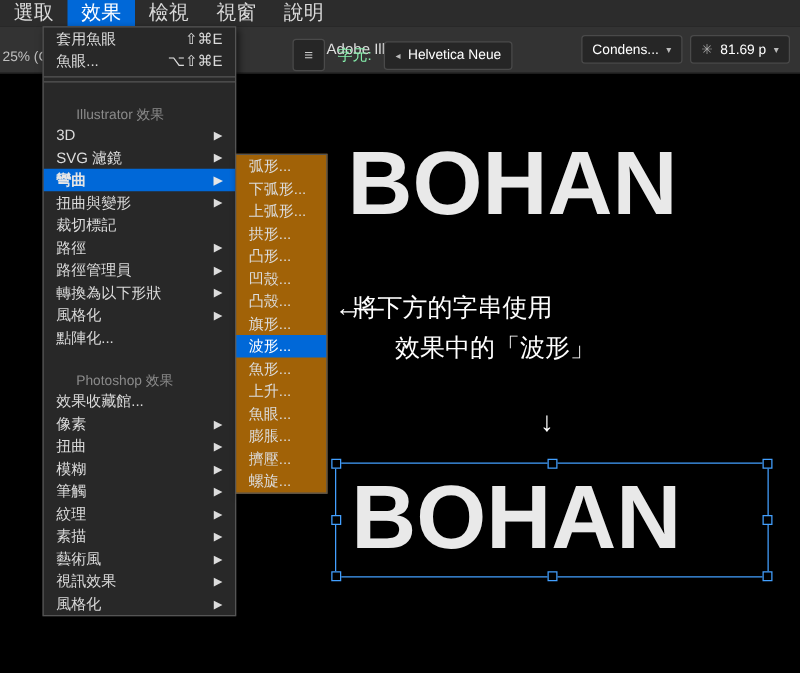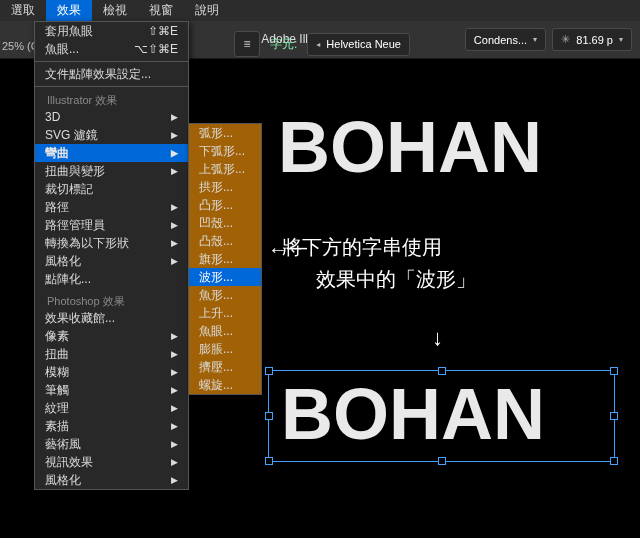--- a/index.html
+++ b/index.html
@@ -1,38 +1,38 @@
 <!DOCTYPE html>
 <html><head>
 <meta charset="utf-8">
 <style>
   html,body{margin:0;padding:0;width:640px;height:538px;background:#000;font-family:"Helvetica Neue",Arial,sans-serif;overflow:hidden;}
   
-  .menustrip{position:absolute;left:0;top:0;right:0;height:21px;background:#2c2c2c;color:#d8d8d8;font-size:12px;display:flex;align-items:center;}
+  .menustrip{position:absolute;left:0;top:0;right:0;height:21px;background:#2c2c2c;color:#d8d8d8;font-size:16px;display:flex;align-items:center;}
   .menustrip .m-item{padding:0 11px;height:100%;display:flex;align-items:center;cursor:default;}
   .menustrip .m-item.active{background:#0068d8;color:#fff;}
   
   .ctrlrow{position:absolute;left:0;top:21px;right:0;height:37px;background:#333;border-bottom:1px solid #1a1a1a;color:#cfcfcf;font-size:12px;}
   .title-center{position:absolute;left:50%;top:30%;transform:translateX(-50%);color:#dedede;font-size:12px;}
   .ctrl-right{position:absolute;right:8px;top:7px;display:flex;align-items:center;gap:6px;}
   .pill{background:#262626;border:1px solid #4a4a4a;border-radius:3px;height:21px;display:flex;align-items:center;padding:0 8px;color:#d8d8d8;font-size:11px;gap:6px;}
   .pill .v{color:#fff;}
   .pill .caret{font-size:8px;color:#bbb;}
   .squarebtn{width:24px;height:24px;background:#262626;border:1px solid #4a4a4a;border-radius:3px;display:flex;align-items:center;justify-content:center;color:#ccc;font-size:12px;}
   .ctrl-left{position:absolute;left:234px;top:10px;display:flex;align-items:center;gap:10px;color:#cfcfcf;}
 
   
   .zoom{position:absolute;left:2px;top:40px;color:#c0c0c0;font-size:11px;}
 
   
   .drop1{position:absolute;left:34px;top:21px;width:153px;background:#282828;border:1px solid #555;box-shadow:2px 2px 6px rgba(0,0,0,.6);color:#dcdcdc;font-size:12px;}
   .drop1 .row{display:flex;align-items:center;justify-content:space-between;height:18px;padding:0 10px;}
   .drop1 .row.sel{background:#0068d8;color:#e5e5e5;font-weight:bold;}
   .drop1 .sep{height:1px;background:#555;margin:3px 0;}
-  .drop1 .section{color:#8a8a8a;padding:2px 10px 0 12px;font-size:11px;margin-top:4px;}
+  .drop1 .section{color:#8a8a8a;padding:2px 10px 0 26px;font-size:11px;margin-top:16px;}
   .drop1 .row .arrow{font-size:9px;color:inherit;}
 
   .drop2{position:absolute;left:188px;top:123px;width:72px;background:#a16207;border:1px solid #555;box-shadow:2px 2px 6px rgba(0,0,0,.6);color:#dcdcdc;font-size:12px;}
   .drop2 .row{height:18px;padding:0 10px;display:flex;align-items:center;}
   .drop2 .row.sel{background:#0068d8;color:#fff;}
 
   
   .bigword{position:absolute;color:#e9e9e9;font-weight:900;font-family:"Arial Black","Helvetica Neue",sans-serif;letter-spacing:0px;font-stretch:condensed;}
   .w1{left:278px;top:111px;font-size:72px;line-height:1;}
   .w2{left:281px;top:378px;font-size:72px;line-height:1;}
@@ -92,23 +92,20 @@
 <div class="drop1">
   <div class="row">
     <span>套用魚眼</span>
     <span>⇧⌘E</span>
   </div>
   <div class="row">
     <span>魚眼...</span>
     <span>⌥⇧⌘E</span>
   </div>
   <div class="sep"></div>
-  <div class="row">
-    <span>文件點陣效果設定...</span>
-  </div>
   <div class="sep"></div>
   <div class="section">Illustrator 效果</div>
   <div class="row">
       <span>3D</span>
       <span class="arrow">▶</span>
     </div>
   <div class="row">
       <span>SVG 濾鏡</span>
       <span class="arrow">▶</span>
     </div>

